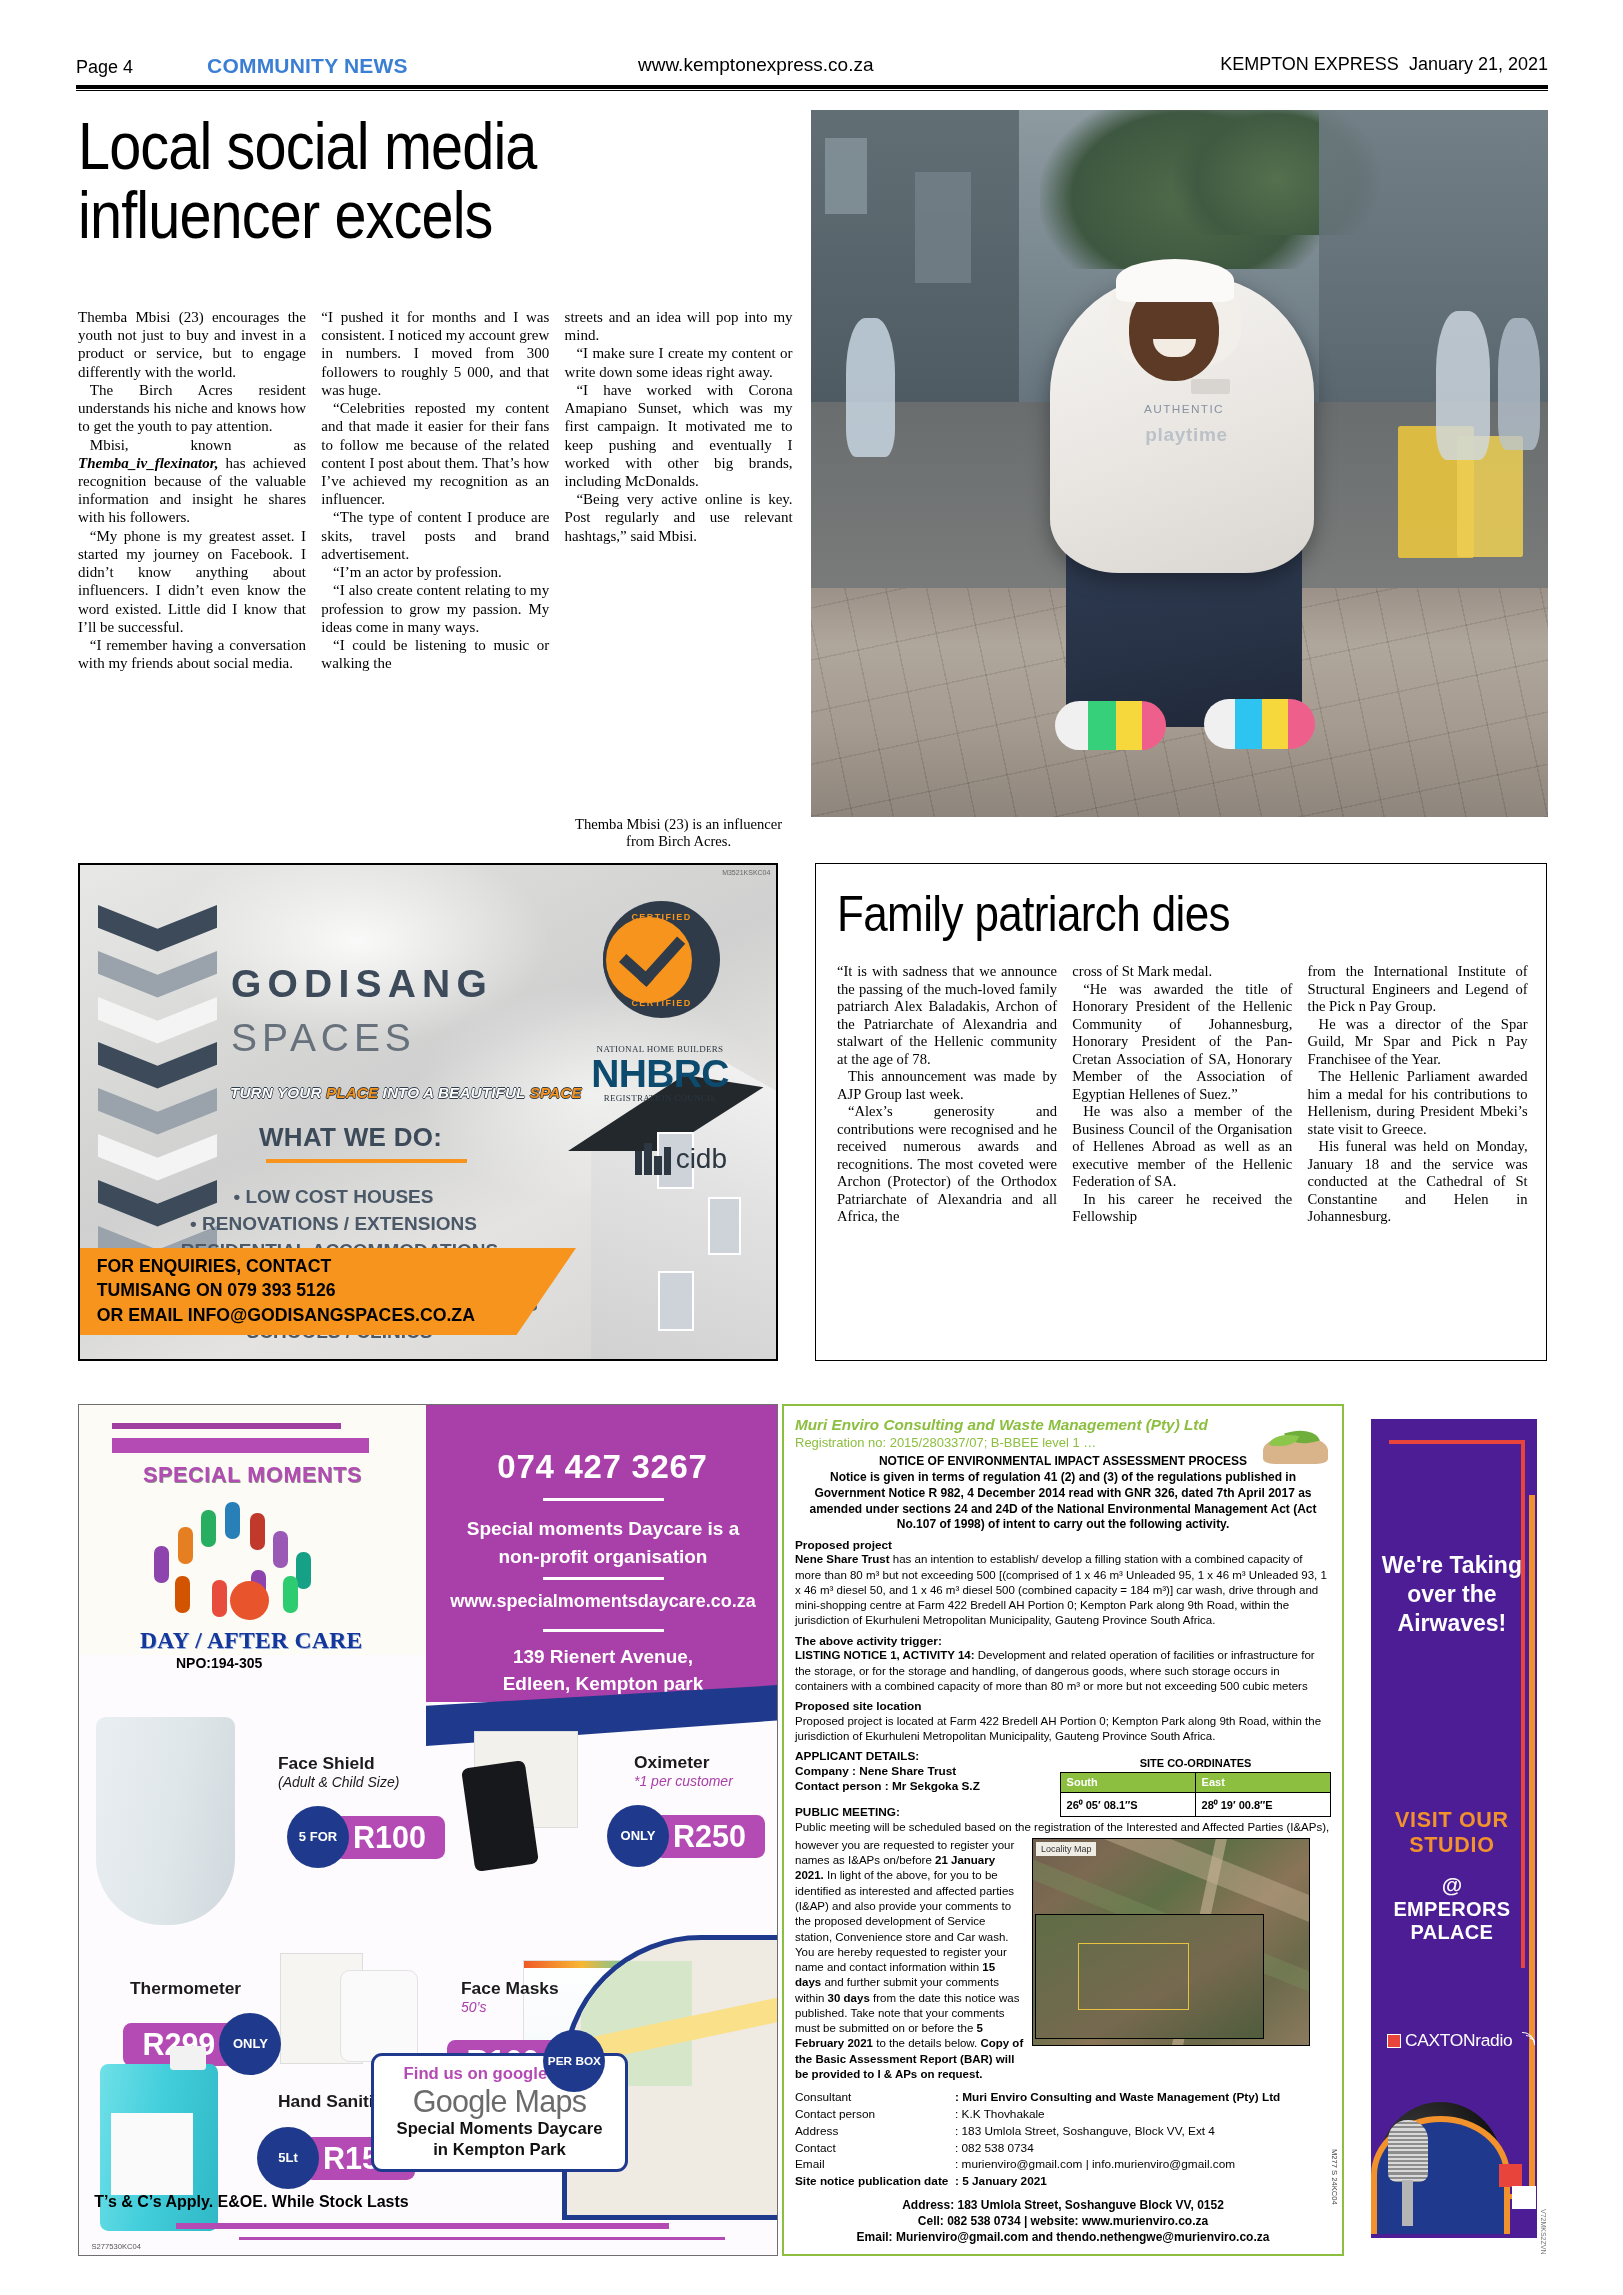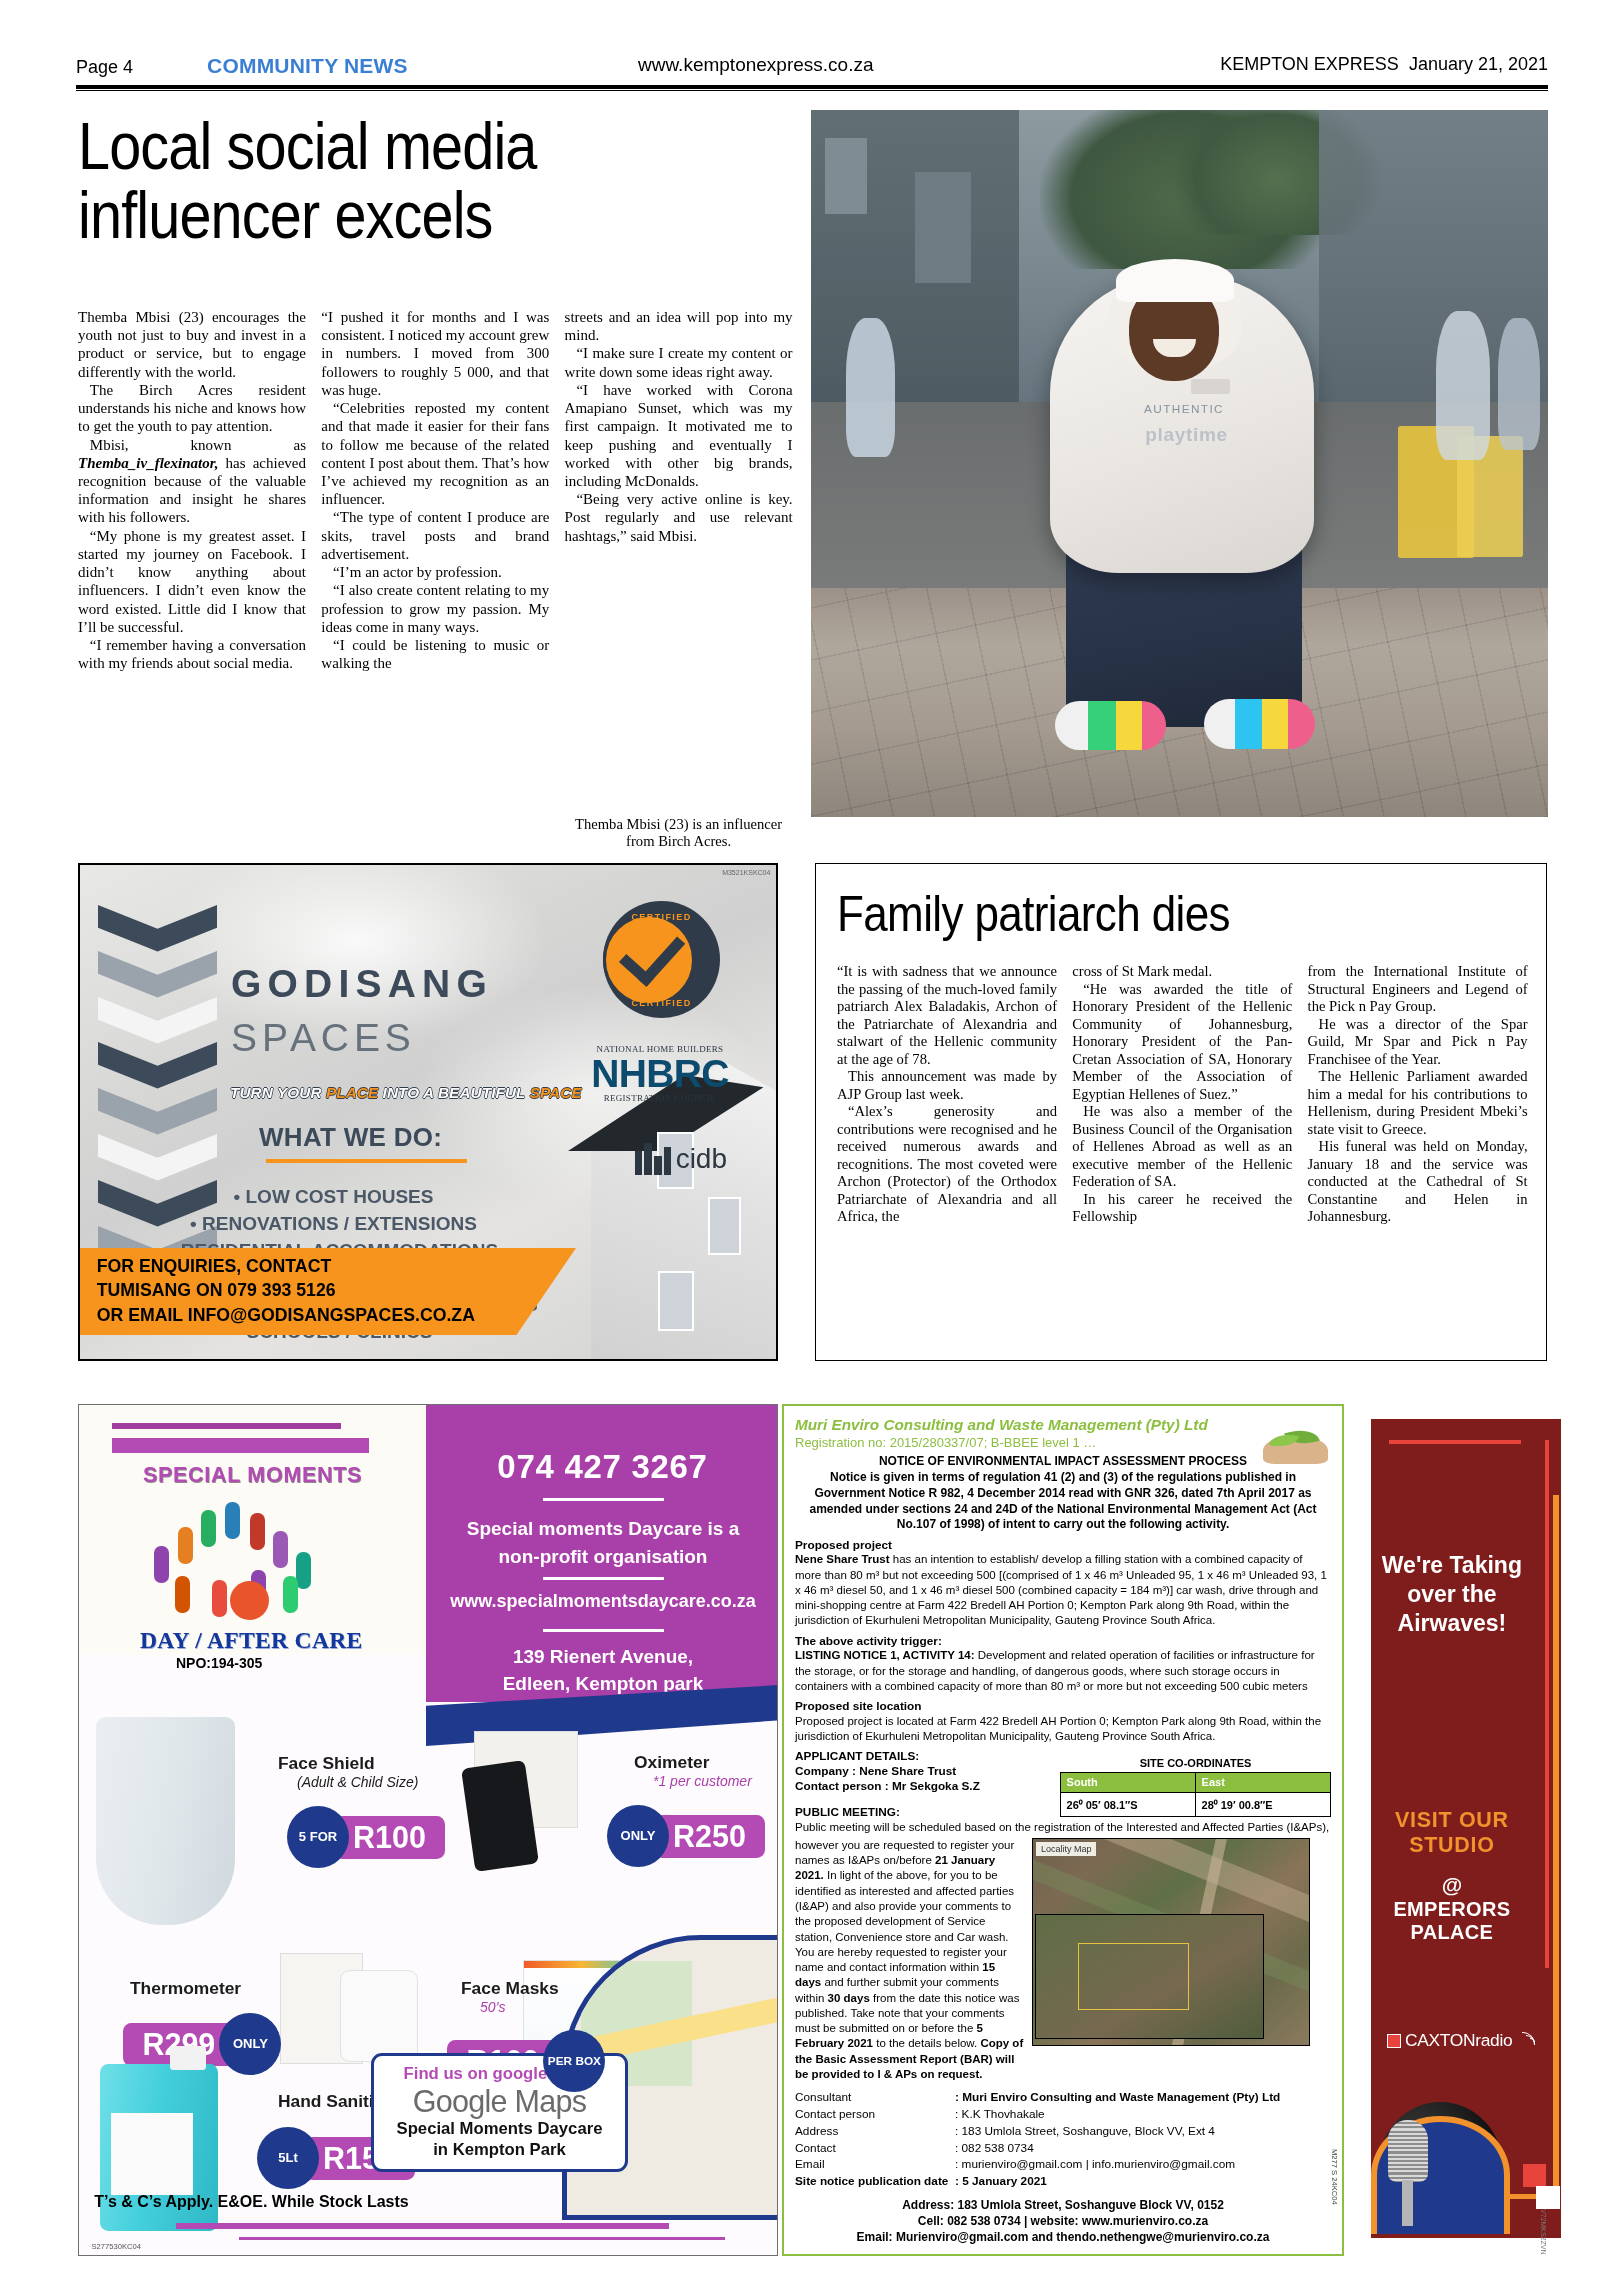--- a/index.html
+++ b/index.html
@@ -193,21 +193,21 @@
     font-family:"Liberation Sans",sans-serif;font-weight:bold;color:#fff;}
   .sm-diag{position:absolute;left:347px;top:280px;width:353px;height:61px;background:#1f3a8c;
     clip-path: polygon(0 34%, 100% 0, 100% 58%, 0 100%);}
   .sm-prod{position:absolute;}
   .pill{display:inline-flex;align-items:center;height:43px;padding:0 19.4px;border-radius:8.3px;
     background:#b44ab4;color:#fff;font-family:"Liberation Sans",sans-serif;font-weight:bold;font-size:30.5px;}
   .circ{width:62px;height:62px;border-radius:50%;background:#1f3a8c;color:#fff;display:flex;
     flex-direction:column;align-items:center;justify-content:center;text-align:center;
     font-family:"Liberation Sans",sans-serif;font-weight:bold;font-size:13px;line-height:1.05;}
   .pname{font-family:"Liberation Sans",sans-serif;font-weight:bold;font-size:17.4px;color:#1b1b1b;}
-  .psub{font-family:"Liberation Sans",sans-serif;font-style:italic;font-size:14px;color:#1b1b1b;margin-left:19px;}
+  .psub{font-family:"Liberation Sans",sans-serif;font-style:italic;font-size:14px;color:#1b1b1b;}
   .psub.mag{color:#a93fa8;}
   .sm-shield{position:absolute;left:16.7px;top:312px;width:139px;height:208px;
     background:linear-gradient(100deg,#e9eef1 0%,#dfe6ea 55%,#cfd8dd 100%);
     border-radius:9.7px 9.7px 66px 66px;}
   .sm-oxi{position:absolute;left:389px;top:326px;width:125px;height:132px;}
   .sm-oxi .box{position:absolute;left:5.6px;top:0;width:104px;height:97px;background:#f3f1ec;border:0.7px solid #ddd;}
   .sm-oxi .dev{position:absolute;left:0;top:33px;width:64px;height:104px;background:#17181c;border-radius:7px;transform:rotate(-8deg);}
   .sm-therm{position:absolute;left:201px;top:548px;width:153px;height:125px;}
   .sm-therm .box{position:absolute;left:0;top:0;width:83px;height:111px;background:#f6f5f2;border:0.7px solid #ddd;}
   .sm-therm .gun{position:absolute;left:60px;top:16.7px;width:78px;height:92px;background:#fafafa;border-radius:9.7px;border:0.7px solid #e2e2e2;}
@@ -276,21 +276,21 @@
   .mu-kv .k{width:160px;}
   .mu-kv .k.b{font-weight:bold;}
   .mu-kv .v{flex:1;}
   .mu-kv .v.b{font-weight:bold;}
   .mu-foot{text-align:center;font-weight:bold;font-size:12px;line-height:1.35;margin-top:7px;}
   .mu-code{position:absolute;right:2.8px;bottom:49px;font-size:7.6px;color:#444;
     writing-mode:vertical-rl;}
 
   
   #ad-radio{position:absolute;left:1352px;top:1404px;width:196px;height:852px;background:#fff;}
-  .rd-inner{position:absolute;left:19.4px;top:15.3px;width:190px;height:819px;background:#7f1d1d;overflow:hidden;}
+  .rd-inner{position:absolute;left:19.4px;top:15.3px;width:166px;height:819px;background:#4c1d95;overflow:hidden;}
   .rd-redL{position:absolute;left:18px;top:21px;width:132px;height:4.2px;background:#e8443c;}
   .rd-redR{position:absolute;right:12.5px;top:21px;width:4.2px;height:528px;background:#e8443c;}
   .rd-orR{position:absolute;right:2.8px;top:76px;width:5.6px;height:701px;background:#f2922c;}
   .rd-orB{position:absolute;right:2.8px;bottom:39px;width:139px;height:5.6px;background:#f2922c;}
   .rd-h{position:absolute;left:0;top:132px;width:161px;text-align:center;color:#fff;
     font-family:"Liberation Sans",sans-serif;font-weight:bold;font-size:23px;line-height:1.26;}
   .rd-visit{position:absolute;left:0;top:389px;width:161px;text-align:center;color:#f2922c;
     font-family:"Liberation Sans",sans-serif;font-weight:bold;font-size:21.5px;line-height:1.16;letter-spacing:0.7px;}
   .rd-at{position:absolute;left:0;top:454px;width:161px;text-align:center;color:#fff;
     font-family:"Liberation Sans",sans-serif;font-weight:bold;font-size:21px;}

